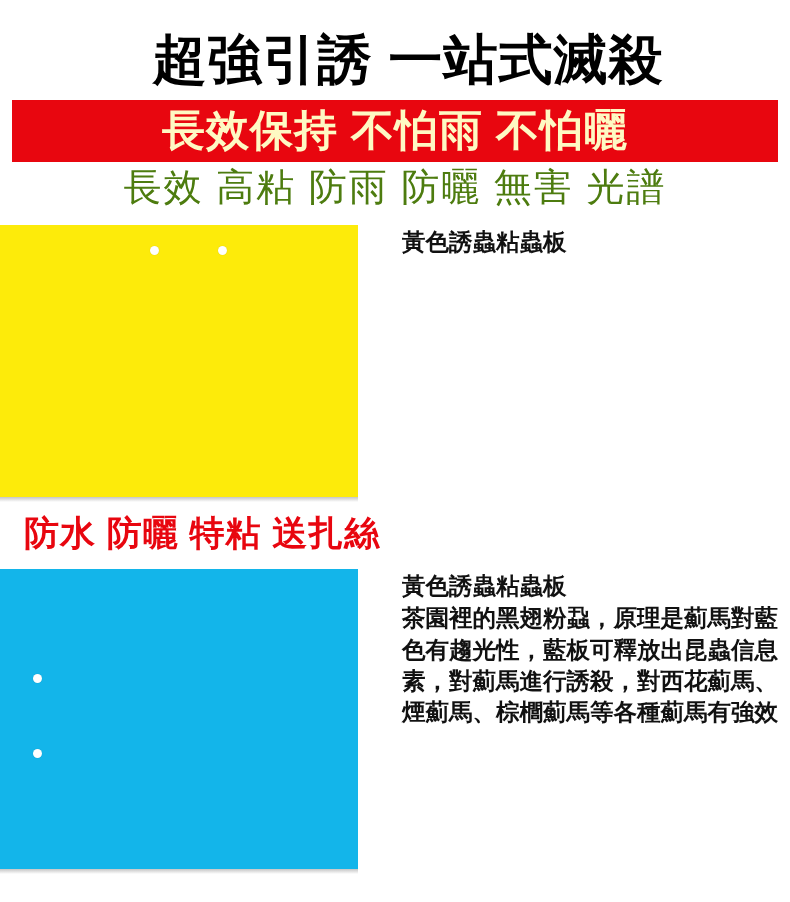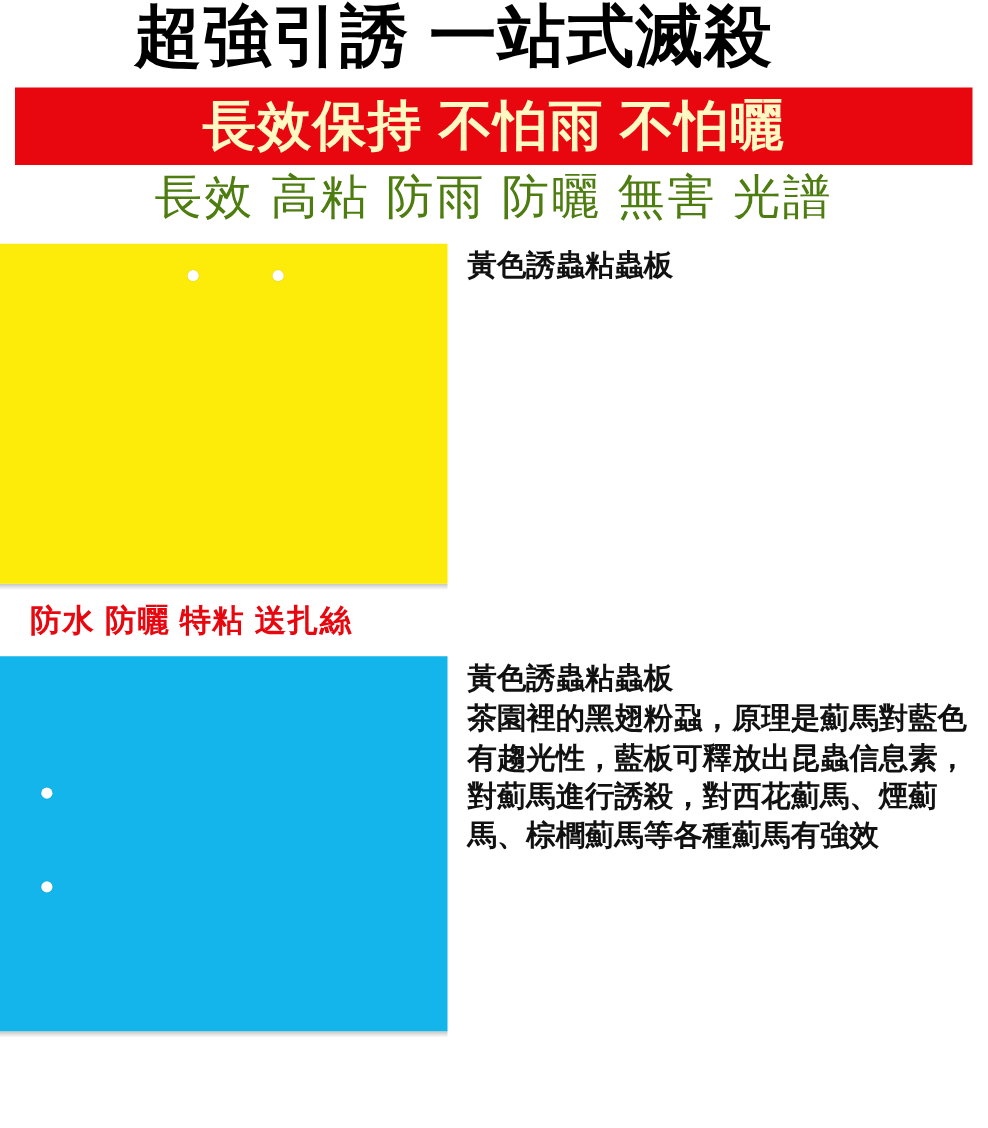--- a/index.html
+++ b/index.html
@@ -22,23 +22,24 @@
 
   
   .headline {
     width: 726px;
     text-align: center;
     font-size: 54px;
     font-weight: bold;
     color: #000000;
     letter-spacing: 1px;
     line-height: 1.0;
-    padding-top: 2px;
+    padding-top: 32px;
     box-sizing: border-box;
     white-space: nowrap;
+    margin-left: 45px;
   }
 
   .redbar {
     margin: 14px 12px 0 12px;
     background: #e8060f;
     height: 62px;
     display: flex;
     align-items: center;
     justify-content: center;
   }
@@ -57,20 +58,21 @@
     font-weight: normal;
     letter-spacing: 2px;
     white-space: nowrap;
   }
 
   
   .row {
     display: flex;
     align-items: flex-start;
     margin-top: 12px;
+    gap: 28px;
   }
   .swatch-wrap {
     position: relative;
     width: 358px;
     flex: 0 0 358px;
   }
   .swatch {
     position: relative;
     width: 358px;
     box-sizing: border-box;
@@ -116,21 +118,21 @@
     margin-bottom: 1px;
   }
   .desc .body {
     display: block;
   }
 
   .mid-note {
     margin: 8px 0 2px 0;
     padding-left: 24px;
     color: #e8060f;
-    font-size: 25px;
+    font-size: 35px;
     font-weight: bold;
     letter-spacing: 1px;
     white-space: nowrap;
   }
 </style>
 </head>
 <body>
 
 <div class="page">
 

